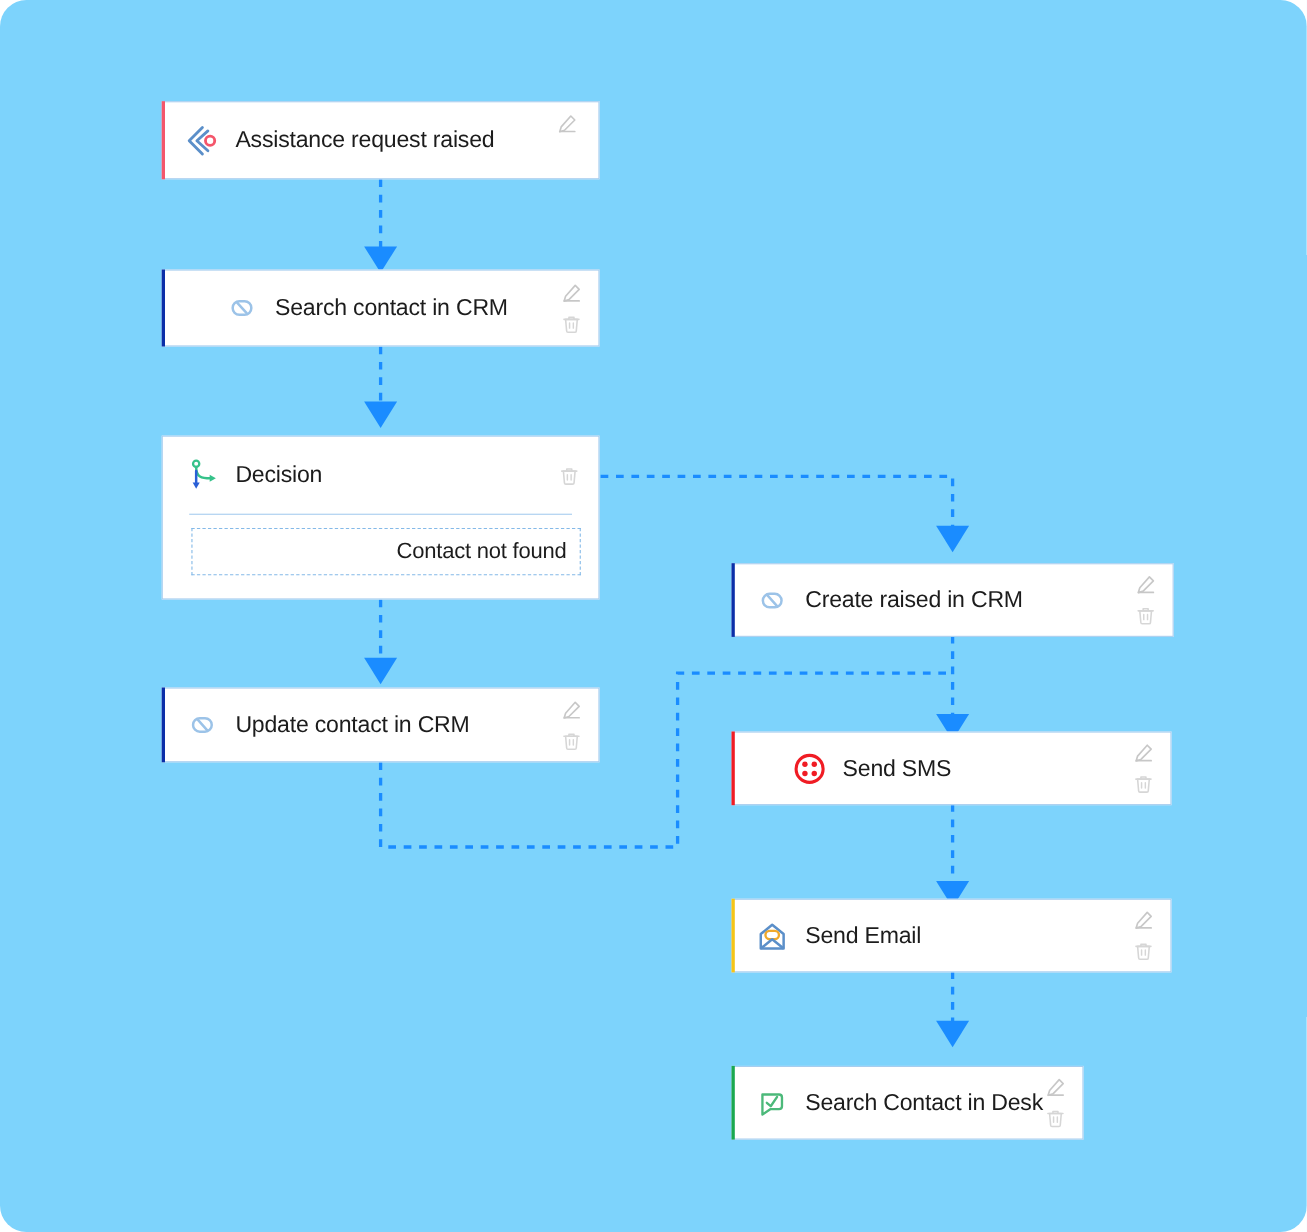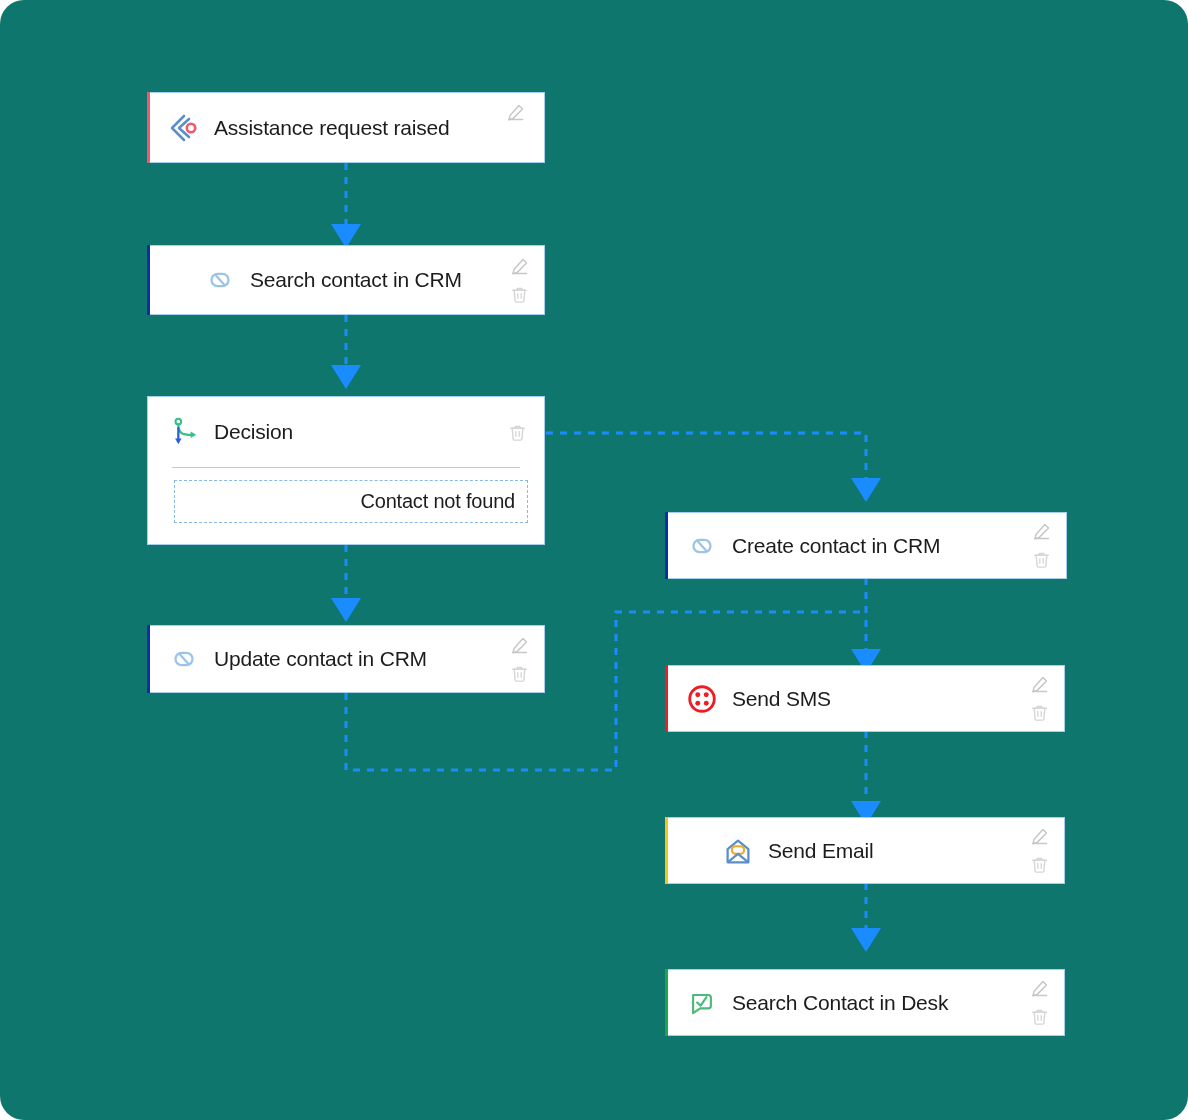--- a/index.html
+++ b/index.html
@@ -11,21 +11,21 @@
   body {
     width: 1188px;
     height: 1120px;
     font-family: "Liberation Sans", sans-serif;
     overflow: hidden;
   }
   #canvas {
     position: relative;
     width: 1188px;
     height: 1120px;
-    background: #0f766e;
+    background: #7dd3fc;
     border-radius: 24px;
     overflow: hidden;
   }
   #edges {
     position: absolute;
     inset: 0;
     width: 1188px;
     height: 1120px;
     pointer-events: none;
   }
@@ -276,41 +276,41 @@
 
   <div class="node" style="left:665px; top:512px; width:402px; height:67px;">
     <span class="accent" style="background:#0b2ea8"></span>
     <div class="node-head">
       <span class="node-icon">
         <svg width="34" height="34" viewBox="0 0 36 36">
           <path d="M9 18 a6.5 6.5 0 0 1 6.5 -6.5 h5 a6.5 6.5 0 0 1 0 13 h-5 A6.5 6.5 0 0 1 9 18z" fill="none" stroke="#9cc3e8" stroke-width="2.4"></path>
           <path d="M13.5 13 L22.5 23" fill="none" stroke="#9cc3e8" stroke-width="2.4" stroke-linecap="round"></path>
         </svg>
       </span>
-      <span class="node-label">Create contact in CRM</span>
-      <div class="node-actions">
-        <span class="act">
-          <svg width="19" height="19" viewBox="0 0 20 20">
-            <path d="M13.6 2.6 L17.4 6.4 L7.6 16.2 L3 17.6 L4.4 13z" fill="none" stroke="#9b9b9b" stroke-width="1.6" stroke-linejoin="round"></path>
-            <path d="M3.2 17.4 L17.4 17.4" stroke="#9b9b9b" stroke-width="1.6" stroke-linecap="round"></path>
-          </svg>
-        </span>
-        <span class="act">
-          <svg width="19" height="19" viewBox="0 0 20 20">
-            <path d="M4.4 5.6 h11.2 l-1 11.2 a1.3 1.3 0 0 1 -1.3 1.2 h-6.6 a1.3 1.3 0 0 1 -1.3 -1.2z" fill="none" stroke="#b5b5b5" stroke-width="1.5" stroke-linejoin="round"></path>
-            <path d="M2.8 5.6 h14.4" stroke="#b5b5b5" stroke-width="1.5" stroke-linecap="round"></path>
-            <path d="M7.6 5.4 V3.6 h4.8 v1.8" fill="none" stroke="#b5b5b5" stroke-width="1.5" stroke-linejoin="round"></path>
-            <path d="M8.2 9 v5 M11.8 9 v5" stroke="#b5b5b5" stroke-width="1.4" stroke-linecap="round"></path>
-          </svg>
-        </span>
-      </div>
-    </div>
-  </div>
-
-  <div class="node" style="left:665px; top:665px; width:400px; height:67px;">
+      <span class="node-label">Create raised in CRM</span>
+      <div class="node-actions">
+        <span class="act">
+          <svg width="19" height="19" viewBox="0 0 20 20">
+            <path d="M13.6 2.6 L17.4 6.4 L7.6 16.2 L3 17.6 L4.4 13z" fill="none" stroke="#9b9b9b" stroke-width="1.6" stroke-linejoin="round"></path>
+            <path d="M3.2 17.4 L17.4 17.4" stroke="#9b9b9b" stroke-width="1.6" stroke-linecap="round"></path>
+          </svg>
+        </span>
+        <span class="act">
+          <svg width="19" height="19" viewBox="0 0 20 20">
+            <path d="M4.4 5.6 h11.2 l-1 11.2 a1.3 1.3 0 0 1 -1.3 1.2 h-6.6 a1.3 1.3 0 0 1 -1.3 -1.2z" fill="none" stroke="#b5b5b5" stroke-width="1.5" stroke-linejoin="round"></path>
+            <path d="M2.8 5.6 h14.4" stroke="#b5b5b5" stroke-width="1.5" stroke-linecap="round"></path>
+            <path d="M7.6 5.4 V3.6 h4.8 v1.8" fill="none" stroke="#b5b5b5" stroke-width="1.5" stroke-linejoin="round"></path>
+            <path d="M8.2 9 v5 M11.8 9 v5" stroke="#b5b5b5" stroke-width="1.4" stroke-linecap="round"></path>
+          </svg>
+        </span>
+      </div>
+    </div>
+  </div>
+
+  <div class="node" style="left:665px; top:665px; width:400px; height:67px;padding-left:34px;">
     <span class="accent" style="background:#f01c24"></span>
     <div class="node-head">
       <span class="node-icon">
         <svg width="34" height="34" viewBox="0 0 36 36">
           <circle cx="18" cy="18" r="13" fill="none" stroke="#f01c24" stroke-width="3"></circle>
           <circle cx="13.5" cy="13.5" r="2.6" fill="#f01c24"></circle>
           <circle cx="22.5" cy="13.5" r="2.6" fill="#f01c24"></circle>
           <circle cx="13.5" cy="22.5" r="2.6" fill="#f01c24"></circle>
           <circle cx="22.5" cy="22.5" r="2.6" fill="#f01c24"></circle>
         </svg>
@@ -328,21 +328,21 @@
             <path d="M4.4 5.6 h11.2 l-1 11.2 a1.3 1.3 0 0 1 -1.3 1.2 h-6.6 a1.3 1.3 0 0 1 -1.3 -1.2z" fill="none" stroke="#b5b5b5" stroke-width="1.5" stroke-linejoin="round"></path>
             <path d="M2.8 5.6 h14.4" stroke="#b5b5b5" stroke-width="1.5" stroke-linecap="round"></path>
             <path d="M7.6 5.4 V3.6 h4.8 v1.8" fill="none" stroke="#b5b5b5" stroke-width="1.5" stroke-linejoin="round"></path>
             <path d="M8.2 9 v5 M11.8 9 v5" stroke="#b5b5b5" stroke-width="1.4" stroke-linecap="round"></path>
           </svg>
         </span>
       </div>
     </div>
   </div>
 
-  <div class="node" style="left:665px; top:817px; width:400px; height:67px;padding-left:36px;">
+  <div class="node" style="left:665px; top:817px; width:400px; height:67px;">
     <span class="accent" style="background:#f5c518"></span>
     <div class="node-head">
       <span class="node-icon">
         <svg width="34" height="34" viewBox="0 0 36 36">
           <path d="M7 30 V16 L18 7 L29 16 V30z" fill="none" stroke="#5b8fc9" stroke-width="2.4" stroke-linejoin="round"></path>
           <rect x="11.5" y="13" width="13" height="8" rx="4" fill="none" stroke="#f0a92a" stroke-width="2.3"></rect>
           <path d="M7 30 L18 21 L29 30" fill="none" stroke="#5b8fc9" stroke-width="2.4" stroke-linejoin="round"></path>
         </svg>
       </span>
       <span class="node-label">Send Email</span>
@@ -358,21 +358,21 @@
             <path d="M4.4 5.6 h11.2 l-1 11.2 a1.3 1.3 0 0 1 -1.3 1.2 h-6.6 a1.3 1.3 0 0 1 -1.3 -1.2z" fill="none" stroke="#b5b5b5" stroke-width="1.5" stroke-linejoin="round"></path>
             <path d="M2.8 5.6 h14.4" stroke="#b5b5b5" stroke-width="1.5" stroke-linecap="round"></path>
             <path d="M7.6 5.4 V3.6 h4.8 v1.8" fill="none" stroke="#b5b5b5" stroke-width="1.5" stroke-linejoin="round"></path>
             <path d="M8.2 9 v5 M11.8 9 v5" stroke="#b5b5b5" stroke-width="1.4" stroke-linecap="round"></path>
           </svg>
         </span>
       </div>
     </div>
   </div>
 
-  <div class="node" style="left:665px; top:969px; width:400px; height:67px;">
+  <div class="node" style="left:665px; top:969px; width:320px; height:67px;">
     <span class="accent" style="background:#1aa84f"></span>
     <div class="node-head">
       <span class="node-icon">
         <svg width="32" height="32" viewBox="0 0 36 36">
           <path d="M8 9 h17 a3 3 0 0 1 3 3 v9 a3 3 0 0 1 -3 3 h-9 l-8 5.5z" fill="none" stroke="#4cb97a" stroke-width="2.4" stroke-linejoin="round"></path>
           <path d="M12.5 17.5 L16.5 21 L23 11.5" fill="none" stroke="#4cb97a" stroke-width="2.4" stroke-linecap="round" stroke-linejoin="round"></path>
         </svg>
       </span>
       <span class="node-label">Search Contact in Desk</span>
       <div class="node-actions">

